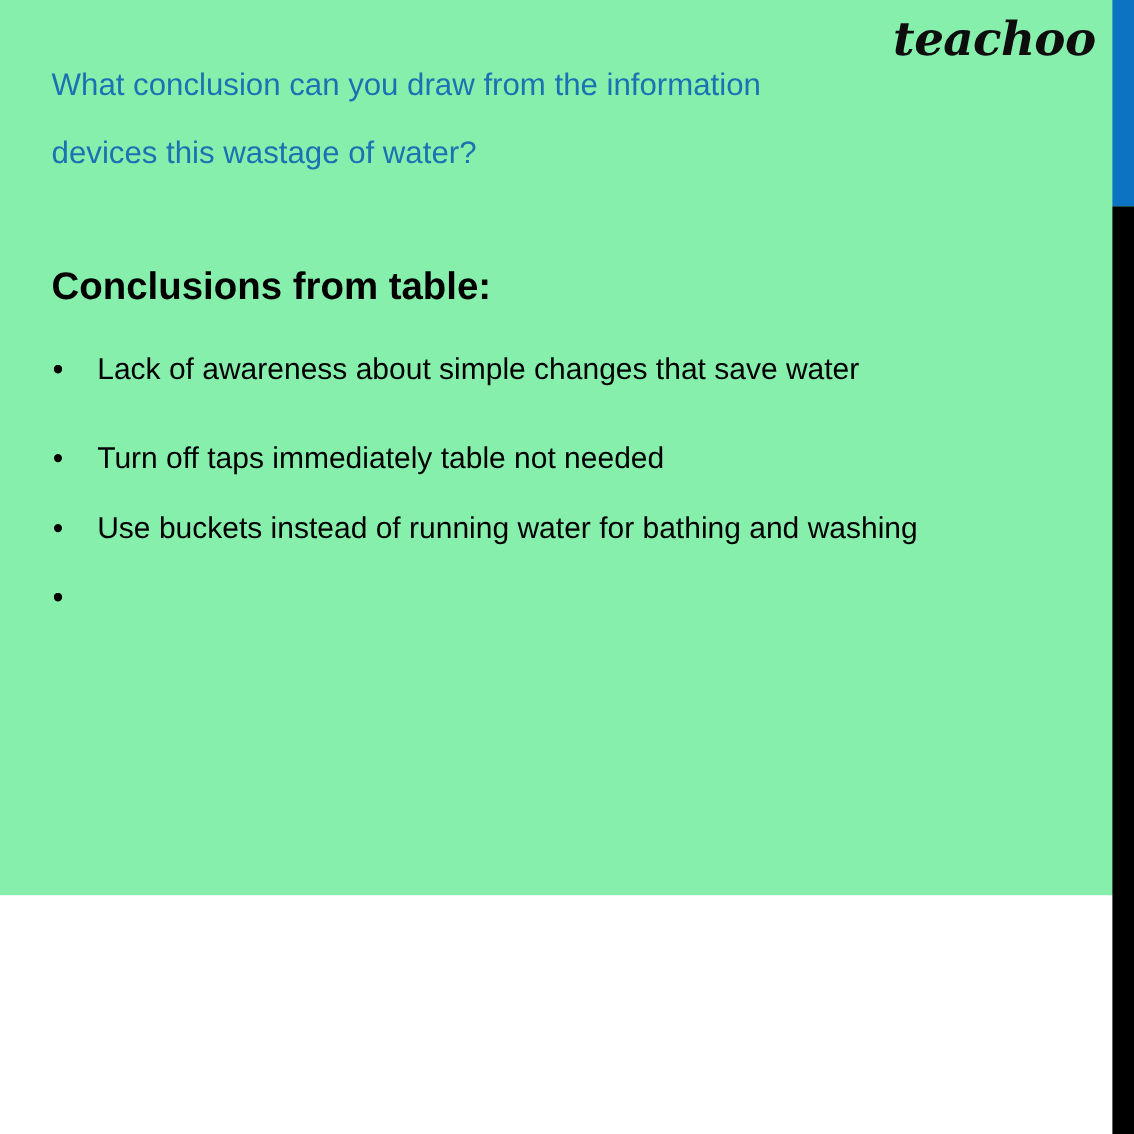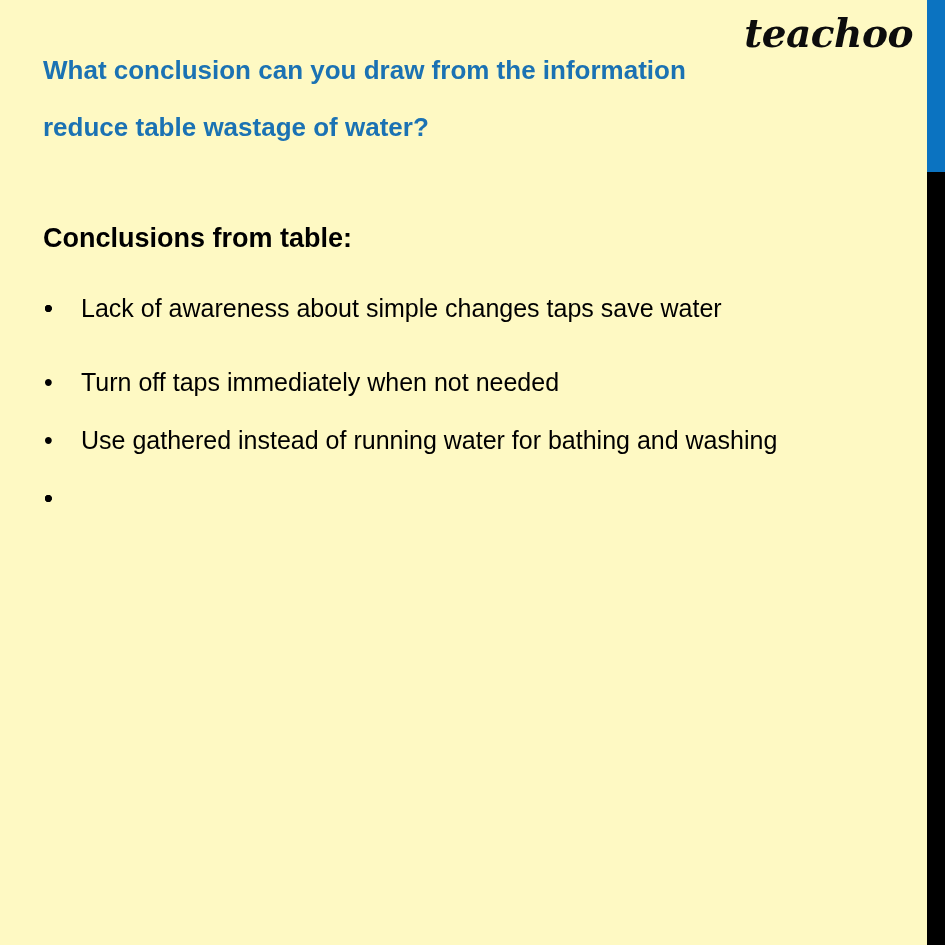--- a/index.html
+++ b/index.html
@@ -9,22 +9,22 @@
   body {
     width: 945px;
     height: 945px;
     background: #ffffff;
     font-family: "Liberation Sans", sans-serif;
     overflow: hidden;
   }
   #slide {
     position: relative;
     width: 945px;
-    height: 945px;
-    background: #fef9c3;
+    height: 746px;
+    background: #86efac;
     box-sizing: border-box;
   }
 
   
   #edge-bars {
     position: absolute;
     top: 0;
     right: 0;
     width: 18px;
     height: 945px;
@@ -65,36 +65,36 @@
   #question-block {
     position: absolute;
     left: 43px;
     top: 42px;
     width: 830px;
   }
   .question-line {
     color: #1b72b3;
     font-size: 26px;
     line-height: 57px;
-    font-weight: 700;
+    font-weight: 400;
     white-space: nowrap;
   }
 
   
   #content-block {
     position: absolute;
     left: 43px;
     top: 222px;
     width: 860px;
   }
   .section {
     margin: 0;
   }
   .section-heading {
-    font-size: 27px;
+    font-size: 32px;
     font-weight: 700;
     color: #000000;
     line-height: 33px;
     margin: 0 0 24px 0;
     white-space: nowrap;
   }
   .bullet-list {
     list-style: none;
     margin: 0;
     padding: 0;
@@ -126,52 +126,52 @@
 
   <div id="edge-bars">
     <div id="edge-bar-blue"></div>
     <div id="edge-bar-black"></div>
   </div>
 
   <div id="brand-logo">teachoo</div>
 
   <div id="question-block">
     <div class="question-line">What conclusion can you draw from the information</div>
-    <div class="question-line">reduce table wastage of water?</div>
+    <div class="question-line">devices this wastage of water?</div>
   </div>
 
   <div id="content-block">
 
     <div class="section">
       <div class="section-heading">Conclusions from table:</div>
       <ul class="bullet-list">
         <li class="bullet-item">
           <span class="bullet-marker">•</span>
         </li>
         <li class="bullet-item">
           <span class="bullet-marker">•</span>
         </li>
         <li class="bullet-item">
           <span class="bullet-marker">•</span>
-          <span>Lack of awareness about simple changes taps save water</span>
+          <span>Lack of awareness about simple changes that save water</span>
         </li>
       </ul>
     </div>
 
     <div class="section-gap"></div>
 
     <div class="section">
       <ul class="bullet-list">
         <li class="bullet-item">
           <span class="bullet-marker">•</span>
-          <span>Turn off taps immediately when not needed</span>
+          <span>Turn off taps immediately table not needed</span>
         </li>
         <li class="bullet-item">
           <span class="bullet-marker">•</span>
-          <span>Use gathered instead of running water for bathing and washing</span>
+          <span>Use buckets instead of running water for bathing and washing</span>
         </li>
         <li class="bullet-item">
           <span class="bullet-marker">•</span>
         </li>
         <li class="bullet-item">
           <span class="bullet-marker">•</span>
         </li>
         <li class="bullet-item">
           <span class="bullet-marker">•</span>
         </li>

